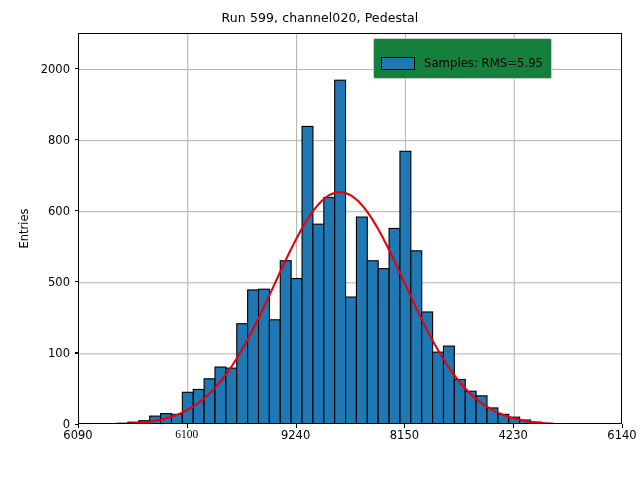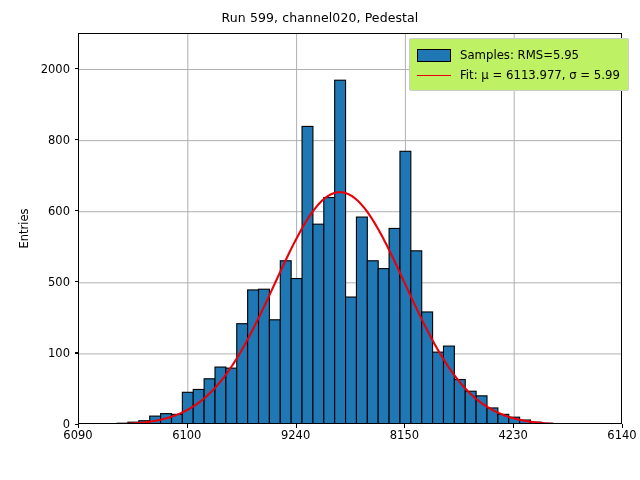--- a/index.html
+++ b/index.html
@@ -102,26 +102,25 @@
     position: absolute;
     width: 3.5px;
     height: 1.1px;
     background: #000000;
     left: 74.5px;
   }
   #legend {
     position: absolute;
     left: 373px;
     top: 38px;
-    background: #bef264;
+    background: #15803d;
     border: 1px solid #cccccc;
     border-radius: 2px;
-    padding: 6px 8px 5px 7px;
+    padding: 14px 8px 5px 7px;
     box-sizing: border-box;
-    margin-left: 36px;
   }
   .legend-row {
     display: flex;
     align-items: center;
     height: 20px;
     white-space: nowrap;
   }
   .legend-swatch-box {
     width: 34px;
     height: 13px;
@@ -223,21 +222,21 @@
           <rect x="473.28" y="389.93" width="10.88" height="1.07" fill="#1f77b4" stroke="#000000" stroke-width="1.1"></rect>
           <rect x="484.16" y="390.29" width="10.88" height="0.71" fill="#1f77b4" stroke="#000000" stroke-width="1.1"></rect>
         </g>
       <path id="fit-curve" fill="none" stroke="#e8000b" stroke-width="2.1" stroke-linejoin="round" stroke-linecap="round" d="M 21.76,390.72 L 22.96,390.70 L 24.15,390.68 L 25.35,390.66 L 26.55,390.64 L 27.74,390.61 L 28.94,390.59 L 30.14,390.56 L 31.33,390.53 L 32.53,390.50 L 33.73,390.46 L 34.92,390.43 L 36.12,390.39 L 37.32,390.35 L 38.52,390.31 L 39.71,390.26 L 40.91,390.22 L 42.11,390.17 L 43.30,390.12 L 44.50,390.06 L 45.70,390.00 L 46.89,389.94 L 48.09,389.87 L 49.29,389.80 L 50.48,389.73 L 51.68,389.65 L 52.88,389.57 L 54.07,389.48 L 55.27,389.39 L 56.47,389.30 L 57.66,389.20 L 58.86,389.09 L 60.06,388.98 L 61.25,388.86 L 62.45,388.74 L 63.65,388.61 L 64.84,388.47 L 66.04,388.33 L 67.24,388.18 L 68.44,388.02 L 69.63,387.86 L 70.83,387.68 L 72.03,387.50 L 73.22,387.31 L 74.42,387.11 L 75.62,386.90 L 76.81,386.68 L 78.01,386.46 L 79.21,386.22 L 80.40,385.97 L 81.60,385.70 L 82.80,385.43 L 83.99,385.14 L 85.19,384.85 L 86.39,384.54 L 87.58,384.21 L 88.78,383.87 L 89.98,383.52 L 91.17,383.15 L 92.37,382.77 L 93.57,382.37 L 94.76,381.95 L 95.96,381.52 L 97.16,381.07 L 98.36,380.61 L 99.55,380.12 L 100.75,379.62 L 101.95,379.09 L 103.14,378.55 L 104.34,377.99 L 105.54,377.40 L 106.73,376.80 L 107.93,376.17 L 109.13,375.52 L 110.32,374.85 L 111.52,374.15 L 112.72,373.43 L 113.91,372.68 L 115.11,371.91 L 116.31,371.11 L 117.50,370.29 L 118.70,369.44 L 119.90,368.56 L 121.09,367.66 L 122.29,366.72 L 123.49,365.76 L 124.68,364.77 L 125.88,363.75 L 127.08,362.70 L 128.28,361.61 L 129.47,360.50 L 130.67,359.35 L 131.87,358.18 L 133.06,356.97 L 134.26,355.73 L 135.46,354.45 L 136.65,353.14 L 137.85,351.80 L 139.05,350.42 L 140.24,349.01 L 141.44,347.57 L 142.64,346.09 L 143.83,344.58 L 145.03,343.03 L 146.23,341.45 L 147.42,339.83 L 148.62,338.17 L 149.82,336.49 L 151.01,334.76 L 152.21,333.00 L 153.41,331.21 L 154.60,329.38 L 155.80,327.52 L 157.00,325.62 L 158.20,323.69 L 159.39,321.73 L 160.59,319.73 L 161.79,317.70 L 162.98,315.64 L 164.18,313.55 L 165.38,311.42 L 166.57,309.26 L 167.77,307.08 L 168.97,304.86 L 170.16,302.62 L 171.36,300.34 L 172.56,298.04 L 173.75,295.72 L 174.95,293.37 L 176.15,290.99 L 177.34,288.59 L 178.54,286.17 L 179.74,283.73 L 180.93,281.26 L 182.13,278.78 L 183.33,276.29 L 184.52,273.77 L 185.72,271.24 L 186.92,268.70 L 188.12,266.15 L 189.31,263.58 L 190.51,261.01 L 191.71,258.43 L 192.90,255.84 L 194.10,253.25 L 195.30,250.66 L 196.49,248.06 L 197.69,245.47 L 198.89,242.88 L 200.08,240.30 L 201.28,237.72 L 202.48,235.15 L 203.67,232.59 L 204.87,230.05 L 206.07,227.52 L 207.26,225.00 L 208.46,222.50 L 209.66,220.02 L 210.85,217.57 L 212.05,215.14 L 213.25,212.73 L 214.44,210.35 L 215.64,208.00 L 216.84,205.69 L 218.04,203.41 L 219.23,201.16 L 220.43,198.95 L 221.63,196.78 L 222.82,194.66 L 224.02,192.57 L 225.22,190.54 L 226.41,188.55 L 227.61,186.61 L 228.81,184.72 L 230.00,182.88 L 231.20,181.10 L 232.40,179.37 L 233.59,177.70 L 234.79,176.09 L 235.99,174.54 L 237.18,173.06 L 238.38,171.63 L 239.58,170.28 L 240.77,168.99 L 241.97,167.76 L 243.17,166.61 L 244.36,165.53 L 245.56,164.51 L 246.76,163.57 L 247.96,162.70 L 249.15,161.91 L 250.35,161.19 L 251.55,160.55 L 252.74,159.98 L 253.94,159.49 L 255.14,159.08 L 256.33,158.74 L 257.53,158.48 L 258.73,158.30 L 259.92,158.20 L 261.12,158.18 L 262.32,158.23 L 263.51,158.37 L 264.71,158.58 L 265.91,158.87 L 267.10,159.24 L 268.30,159.69 L 269.50,160.21 L 270.69,160.81 L 271.89,161.48 L 273.09,162.23 L 274.28,163.06 L 275.48,163.96 L 276.68,164.93 L 277.88,165.97 L 279.07,167.08 L 280.27,168.27 L 281.47,169.52 L 282.66,170.84 L 283.86,172.22 L 285.06,173.67 L 286.25,175.18 L 287.45,176.76 L 288.65,178.39 L 289.84,180.09 L 291.04,181.84 L 292.24,183.64 L 293.43,185.50 L 294.63,187.41 L 295.83,189.37 L 297.02,191.38 L 298.22,193.44 L 299.42,195.54 L 300.61,197.69 L 301.81,199.87 L 303.01,202.09 L 304.20,204.36 L 305.40,206.65 L 306.60,208.98 L 307.80,211.34 L 308.99,213.73 L 310.19,216.15 L 311.39,218.59 L 312.58,221.06 L 313.78,223.54 L 314.98,226.05 L 316.17,228.57 L 317.37,231.11 L 318.57,233.66 L 319.76,236.23 L 320.96,238.80 L 322.16,241.38 L 323.35,243.97 L 324.55,246.56 L 325.75,249.15 L 326.94,251.74 L 328.14,254.33 L 329.34,256.92 L 330.53,259.51 L 331.73,262.08 L 332.93,264.65 L 334.12,267.22 L 335.32,269.76 L 336.52,272.30 L 337.72,274.82 L 338.91,277.33 L 340.11,279.82 L 341.31,282.30 L 342.50,284.75 L 343.70,287.18 L 344.90,289.60 L 346.09,291.99 L 347.29,294.35 L 348.49,296.69 L 349.68,299.01 L 350.88,301.30 L 352.08,303.56 L 353.27,305.79 L 354.47,307.99 L 355.67,310.17 L 356.86,312.31 L 358.06,314.43 L 359.26,316.51 L 360.45,318.56 L 361.65,320.57 L 362.85,322.56 L 364.04,324.51 L 365.24,326.42 L 366.44,328.30 L 367.64,330.15 L 368.83,331.97 L 370.03,333.74 L 371.23,335.49 L 372.42,337.20 L 373.62,338.87 L 374.82,340.51 L 376.01,342.11 L 377.21,343.68 L 378.41,345.21 L 379.60,346.71 L 380.80,348.18 L 382.00,349.61 L 383.19,351.00 L 384.39,352.37 L 385.59,353.69 L 386.78,354.99 L 387.98,356.25 L 389.18,357.48 L 390.37,358.67 L 391.57,359.84 L 392.77,360.97 L 393.96,362.07 L 395.16,363.14 L 396.36,364.18 L 397.56,365.19 L 398.75,366.17 L 399.95,367.12 L 401.15,368.04 L 402.34,368.93 L 403.54,369.80 L 404.74,370.64 L 405.93,371.45 L 407.13,372.24 L 408.33,373.00 L 409.52,373.73 L 410.72,374.44 L 411.92,375.13 L 413.11,375.79 L 414.31,376.44 L 415.51,377.05 L 416.70,377.65 L 417.90,378.23 L 419.10,378.78 L 420.29,379.32 L 421.49,379.83 L 422.69,380.33 L 423.88,380.80 L 425.08,381.26 L 426.28,381.71 L 427.48,382.13 L 428.67,382.54 L 429.87,382.93 L 431.07,383.31 L 432.26,383.67 L 433.46,384.02 L 434.66,384.35 L 435.85,384.67 L 437.05,384.97 L 438.25,385.27 L 439.44,385.55 L 440.64,385.81 L 441.84,386.07 L 443.03,386.32 L 444.23,386.55 L 445.43,386.78 L 446.62,386.99 L 447.82,387.20 L 449.02,387.39 L 450.21,387.58 L 451.41,387.76 L 452.61,387.93 L 453.80,388.09 L 455.00,388.24 L 456.20,388.39 L 457.40,388.53 L 458.59,388.66 L 459.79,388.79 L 460.99,388.91 L 462.18,389.03 L 463.38,389.14 L 464.58,389.24 L 465.77,389.34 L 466.97,389.43 L 468.17,389.52 L 469.36,389.60 L 470.56,389.68 L 471.76,389.76 L 472.95,389.83 L 474.15,389.90 L 475.35,389.96 L 476.54,390.03 L 477.74,390.08 L 478.94,390.14 L 480.13,390.19 L 481.33,390.24 L 482.53,390.28 L 483.72,390.33 L 484.92,390.37 L 486.12,390.41 L 487.32,390.44 L 488.51,390.48 L 489.71,390.51 L 490.91,390.54 L 492.10,390.57 L 493.30,390.60 L 494.50,390.62 L 495.69,390.65 L 496.89,390.67 L 498.09,390.69 L 499.28,390.71 L 500.48,390.73"></path>
     </svg>
   </div>
 
   <div id="xticks-container">
       <div class="xtick-label" style="left: 78px;">6090</div>
       <div class="xtick-mark" style="left: 78px;"></div>
-      <div class="xtick-label" style="left: 186.8px;">6100</div>
+      <div class="xtick-label" style="left: 186.8px; font-family: Liberation Serif, serif;">6100</div>
       <div class="xtick-mark" style="left: 186.8px;"></div>
       <div class="xtick-label" style="left: 295.6px;">9240</div>
       <div class="xtick-mark" style="left: 295.6px;"></div>
       <div class="xtick-label" style="left: 404.4px;">8150</div>
       <div class="xtick-mark" style="left: 404.4px;"></div>
       <div class="xtick-label" style="left: 513.2px;">4230</div>
       <div class="xtick-mark" style="left: 513.2px;"></div>
       <div class="xtick-label" style="left: 622px;">6140</div>
       <div class="xtick-mark" style="left: 622px;"></div>
     </div>
@@ -255,21 +254,15 @@
       <div class="ytick-label" style="top: 68.5455px;">2000</div>
       <div class="ytick-mark" style="top: 68.0455px;"></div>
     </div>
 
 
   <div id="legend">
     <div class="legend-row">
       <span class="legend-swatch-box"></span>
       <span class="legend-text">Samples: RMS=5.95</span>
     </div>
-    <div class="legend-row">
-      <span class="legend-swatch-line-wrap">
-        <span class="legend-swatch-line"></span>
-      </span>
-      <span class="legend-text">Fit: μ = 6113.977, σ = 5.99</span>
-    </div>
   </div>
 
 </div>
 
 </body></html>

